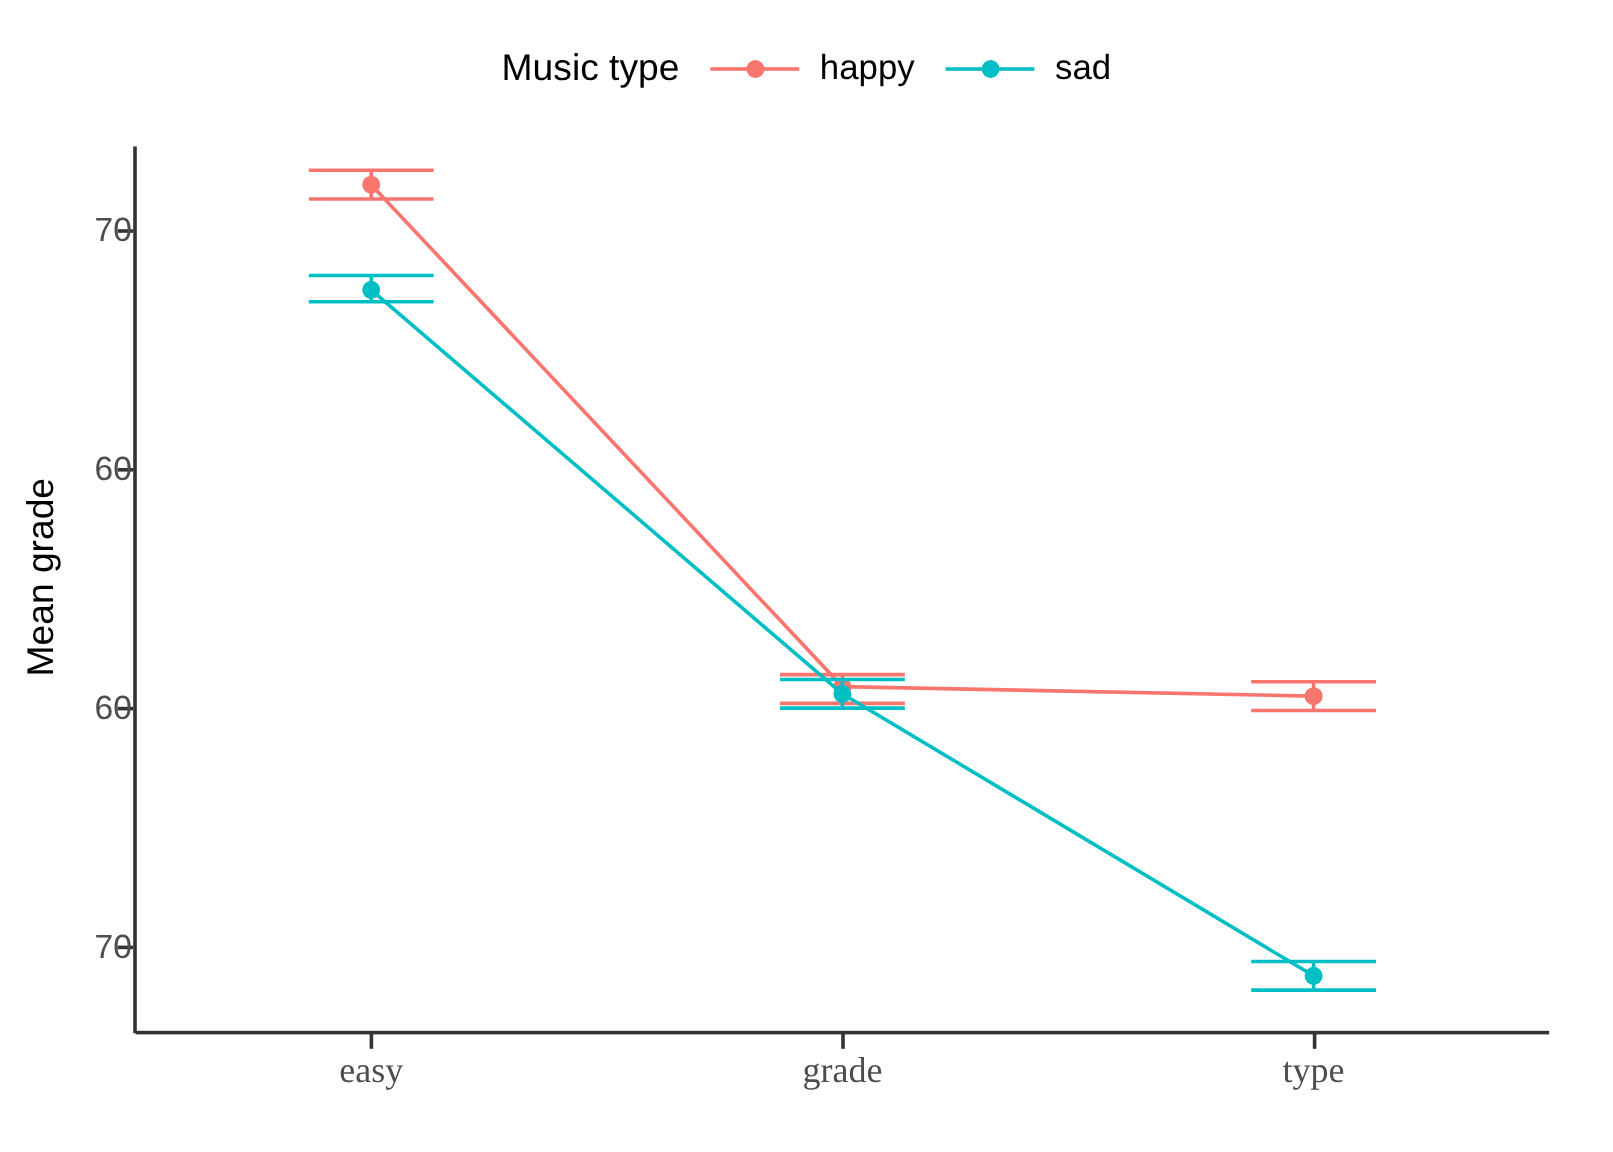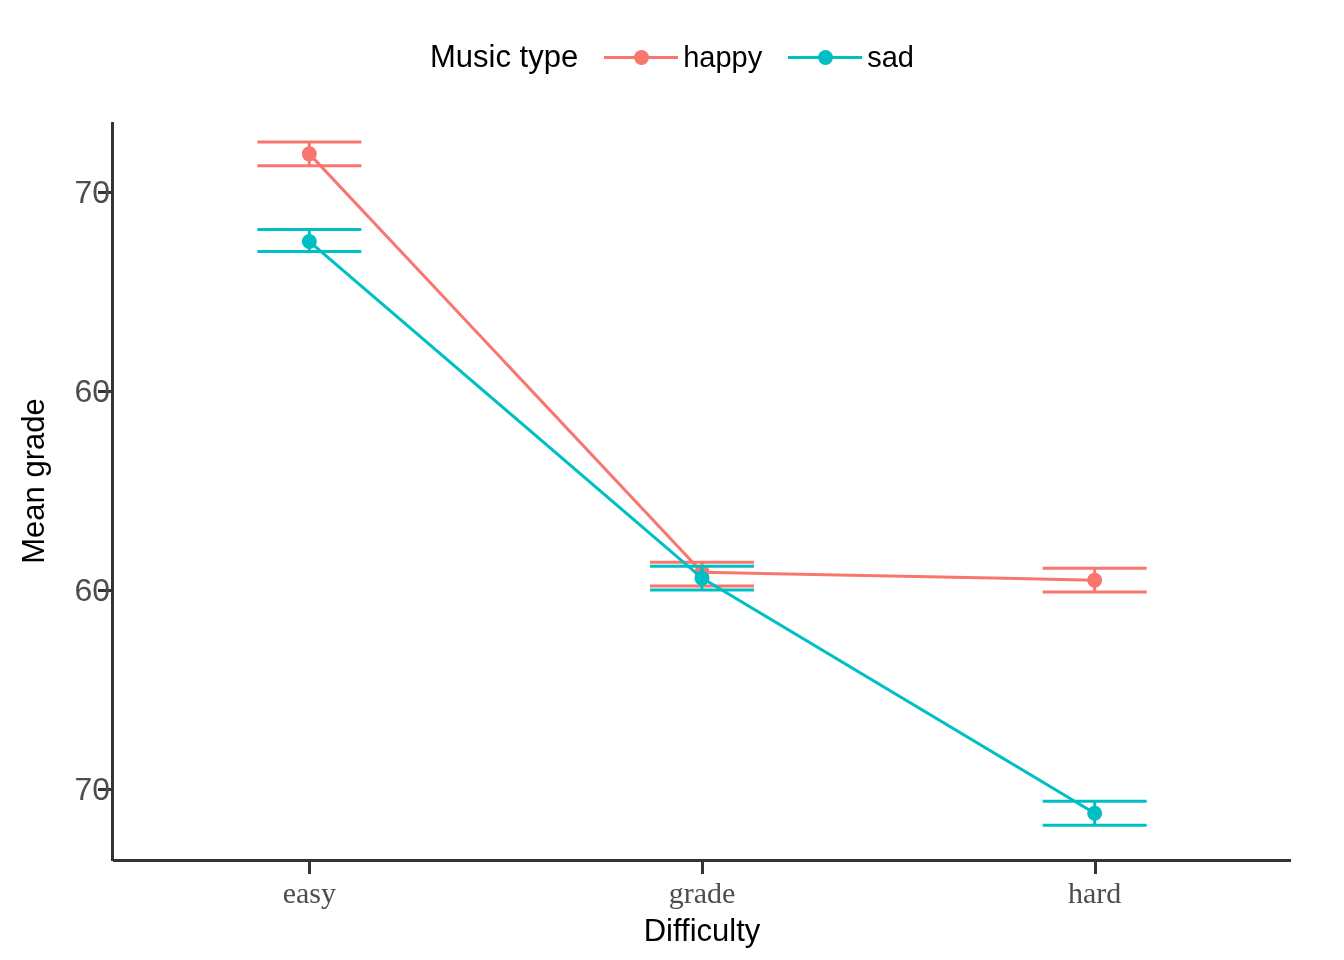--- a/index.html
+++ b/index.html
@@ -37,21 +37,21 @@
   }
   #legend-title {
     font-size: 31px;
     color: #000000;
     letter-spacing: 0px;
     white-space: nowrap;
   }
   .legend-item {
     display: flex;
     align-items: center;
-    gap: 5px;
+    gap: 17px;
   }
   .legend-key {
     position: relative;
     width: 74px;
     height: 30px;
   }
   .legend-key .key-line {
     position: absolute;
     left: 0;
     top: 14px;
@@ -93,21 +93,21 @@
     left: 98px;
     width: 13px;
     height: 3px;
     background: #333333;
   }
   .y-tick-label {
     position: absolute;
     right: 1253px;
     width: 80px;
     text-align: right;
-    font-size: 32px;
+    font-size: 28px;
     color: #4d4d4d;
     transform: translateY(-50%);
   }
   .x-tick-mark {
     position: absolute;
     top: 861px;
     width: 3px;
     height: 13px;
     background: #333333;
   }
@@ -192,25 +192,24 @@
       <div class="y-tick-mark" style="top: 190.716px;"></div>
       <div class="y-tick-label" style="top: 191.716px;">70</div>
     </div>
 
   <div id="x-ticks">
       <div class="x-tick-mark" style="left: 308.333px;"></div>
       <div class="x-tick-label" style="left: 309.333px;">easy</div>
       <div class="x-tick-mark" style="left: 701px;"></div>
       <div class="x-tick-label" style="left: 702px;">grade</div>
       <div class="x-tick-mark" style="left: 1093.67px;"></div>
-      <div class="x-tick-label" style="left: 1094.67px;">hard</div>
+      <div class="x-tick-label" style="left: 1094.67px;">type</div>
     </div>
 
   <div id="y-axis-title">Mean grade</div>
-  <div id="x-axis-title">Difficulty</div>
 
   <svg id="plot-svg" viewBox="0 0 1344 960">
       <g>
         <polyline points="309.33333333333337,153.87027027027023 702,572.1675675675676 1094.6666666666665,580.1351351351351" fill="none" stroke="#F8766D" stroke-width="3"></polyline>
         <line x1="309.33333333333337" x2="309.33333333333337" y1="141.91891891891885" y2="165.82162162162172" stroke="#F8766D" stroke-width="3"></line>
         <line x1="257.33333333333337" x2="361.33333333333337" y1="141.91891891891885" y2="141.91891891891885" stroke="#F8766D" stroke-width="3"></line>
         <line x1="257.33333333333337" x2="361.33333333333337" y1="165.82162162162172" y2="165.82162162162172" stroke="#F8766D" stroke-width="3"></line>
         <circle cx="309.33333333333337" cy="153.87027027027023" r="7.5" fill="#F8766D"></circle>
         <line x1="702" x2="702" y1="562.2081081081081" y2="586.1108108108108" stroke="#F8766D" stroke-width="3"></line>
         <line x1="650" x2="754" y1="562.2081081081081" y2="562.2081081081081" stroke="#F8766D" stroke-width="3"></line>

